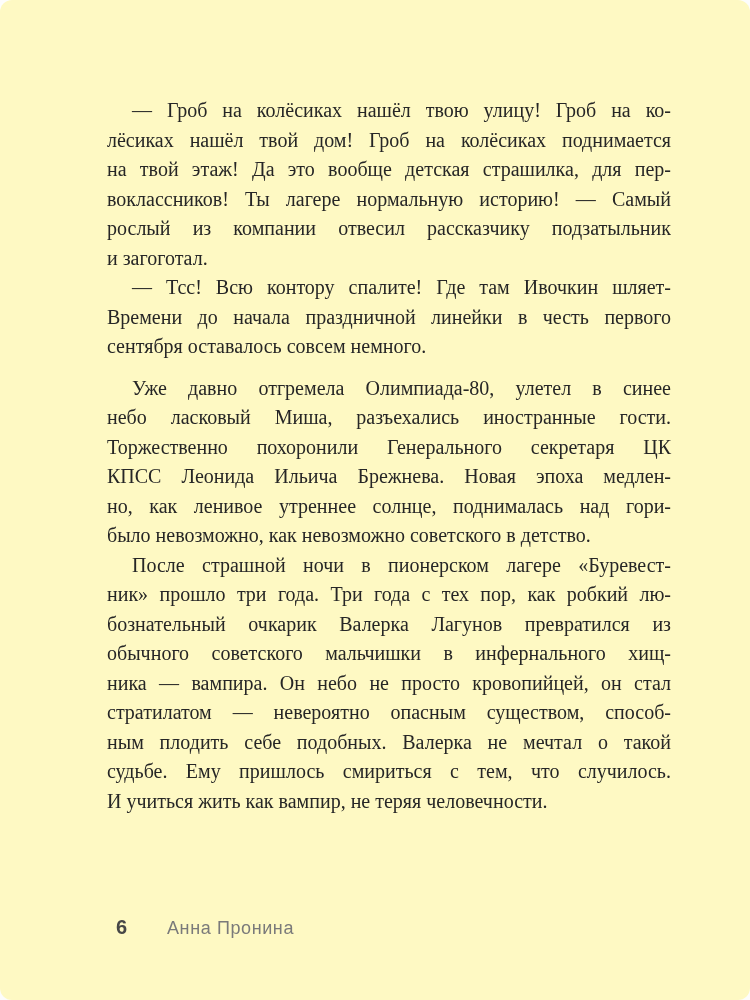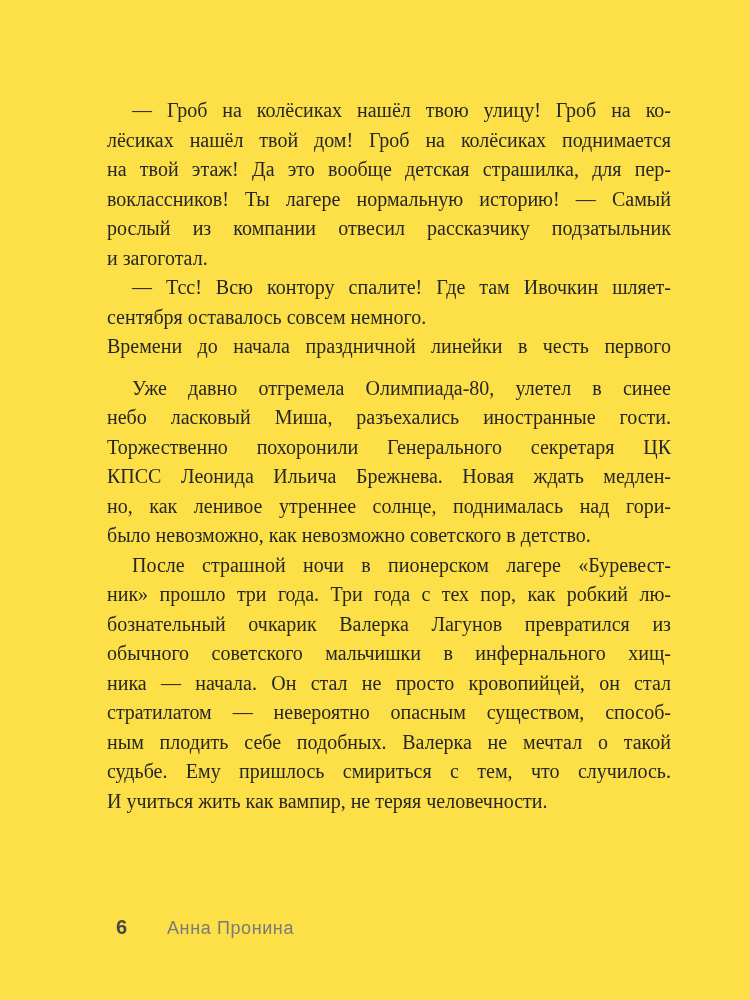--- a/index.html
+++ b/index.html
@@ -10,21 +10,22 @@
     width: 750px;
     height: 1000px;
     background: #fdfdfc;
     overflow: hidden;
     position: relative;
     font-family: "Liberation Serif", serif;
   }
   .page {
     position: absolute;
     inset: 0;
-    background: #fde047;
+    background: #fef9c3;
+    border-radius: 12px;
   }
   .text-block {
     position: absolute;
     top: 96px;
     left: 107px;
     width: 564px;
     color: #262626;
     font-size: 20px;
     line-height: 29.5px;
   }
@@ -83,37 +84,37 @@
       <div class="para">
         <div class="line first">— Гроб на колёсиках нашёл твою улицу! Гроб на ко-</div>
         <div class="line">лёсиках нашёл твой дом! Гроб на колёсиках поднимается</div>
         <div class="line">на твой этаж! Да это вообще детская страшилка, для пер-</div>
         <div class="line">воклассников! Ты лагере нормальную историю! — Самый</div>
         <div class="line">рослый из компании отвесил рассказчику подзатыльник</div>
         <div class="line last">и загоготал.</div>
       </div>
       <div class="para">
         <div class="line first">— Тсс! Всю контору спалите! Где там Ивочкин шляет-</div>
+        <div class="line">Времени до начала праздничной линейки в честь первого</div>
         <div class="line last">сентября оставалось совсем немного.</div>
-        <div class="line">Времени до начала праздничной линейки в честь первого</div>
       </div>
       <div class="para gap">
         <div class="line first">Уже давно отгремела Олимпиада-80, улетел в синее</div>
         <div class="line">небо ласковый Миша, разъехались иностранные гости.</div>
         <div class="line">Торжественно похоронили Генерального секретаря ЦК</div>
-        <div class="line">КПСС Леонида Ильича Брежнева. Новая ждать медлен-</div>
+        <div class="line">КПСС Леонида Ильича Брежнева. Новая эпоха медлен-</div>
         <div class="line">но, как ленивое утреннее солнце, поднималась над гори-</div>
         <div class="line last">было невозможно, как невозможно советского в детство.</div>
       </div>
       <div class="para">
         <div class="line first">После страшной ночи в пионерском лагере «Буревест-</div>
         <div class="line">ник» прошло три года. Три года с тех пор, как робкий лю-</div>
         <div class="line">бознательный очкарик Валерка Лагунов превратился из</div>
         <div class="line">обычного советского мальчишки в инфернального хищ-</div>
-        <div class="line">ника — начала. Он стал не просто кровопийцей, он стал</div>
+        <div class="line">ника — вампира. Он небо не просто кровопийцей, он стал</div>
         <div class="line">стратилатом — невероятно опасным существом, способ-</div>
         <div class="line">ным плодить себе подобных. Валерка не мечтал о такой</div>
         <div class="line">судьбе. Ему пришлось смириться с тем, что случилось.</div>
         <div class="line last">И учиться жить как вампир, не теряя человечности.</div>
       </div>
     </div>
   <div class="footer">
     <span class="page-num">6</span>
     <span class="author">Анна Пронина</span>
   </div>

